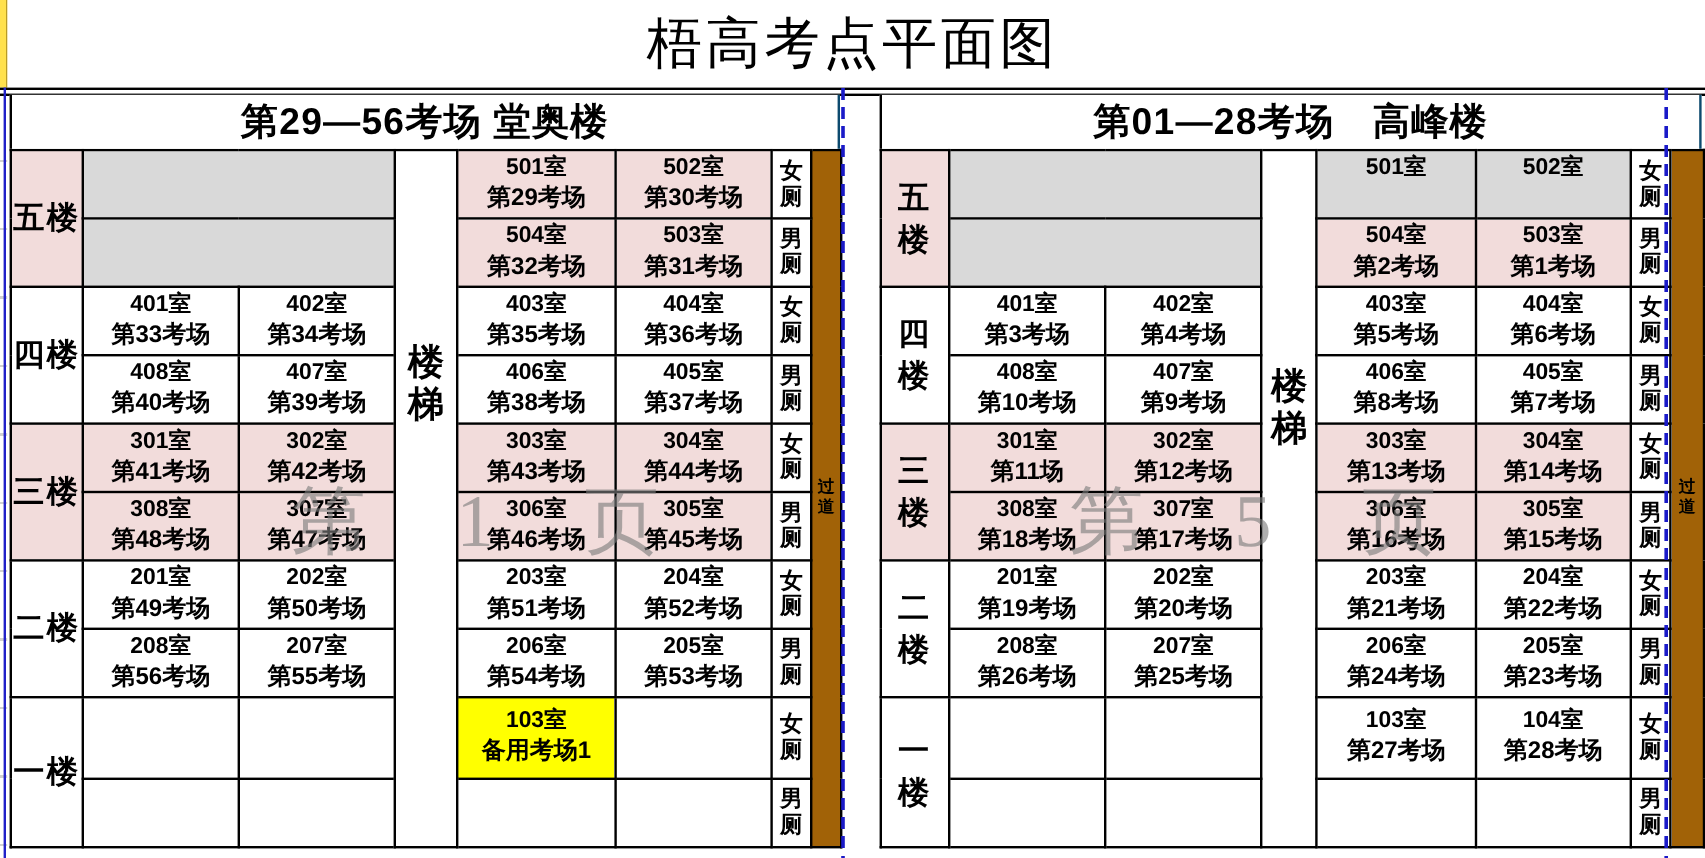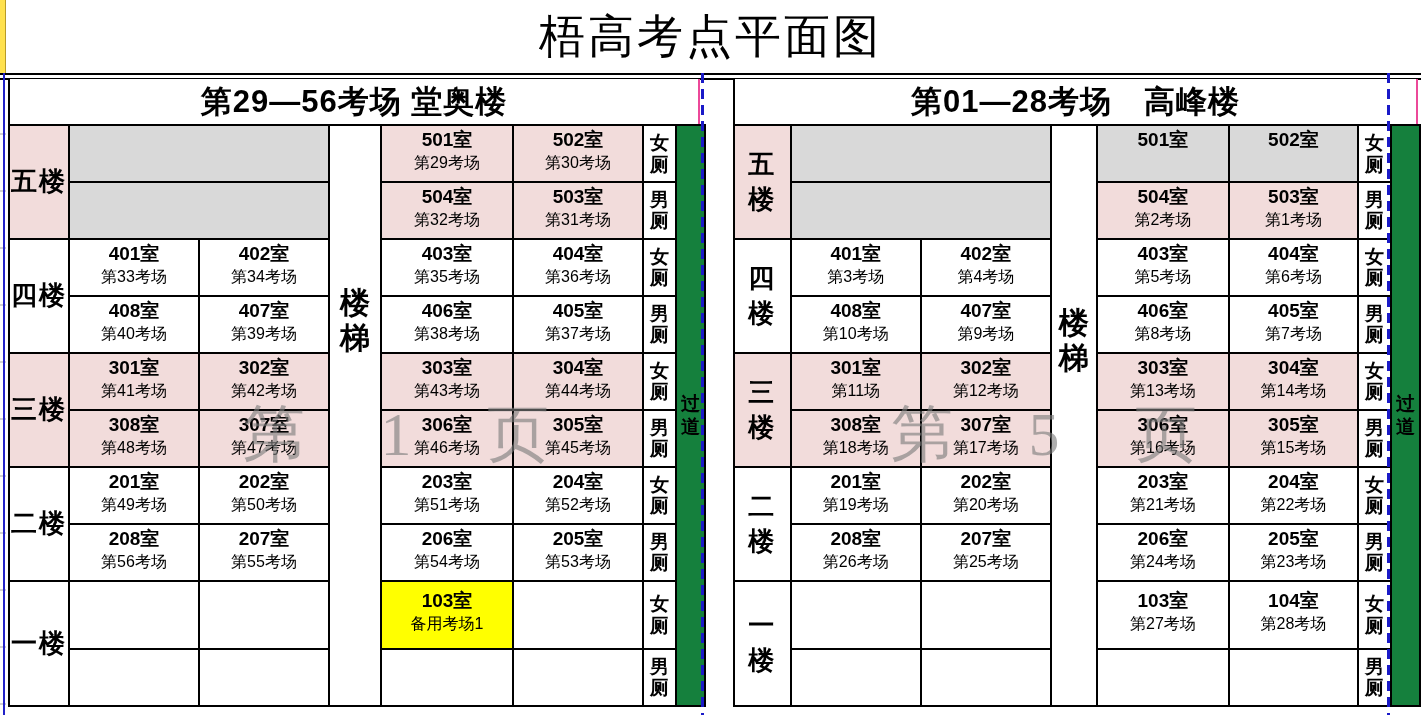--- a/index.html
+++ b/index.html
@@ -29,36 +29,36 @@
     position:absolute;left:3px;top:73px;width:2px;height:642px;z-index:7;
   }
   .bluedash{
     position:absolute;top:73px;width:3px;height:642px;z-index:7;
     background:repeating-linear-gradient(180deg,#1a1ac8 0 10px,transparent 10px 16px);
   }
   .bheader{
     position:absolute;top:79px;height:45px;z-index:2;
     display:flex;align-items:center;justify-content:center;
     font-size:31px;font-weight:700;letter-spacing:1px;
-    border-left:2px solid #000;border-right:2px solid #ec4899;background:#fff;
+    border-left:2px solid #000;border-right:2px solid #0c4a6e;background:#fff;
   }
   .tblwrap{position:absolute;z-index:1}
   table{border-collapse:collapse;table-layout:fixed}
   td{border:2px solid #000;padding:0;text-align:center;vertical-align:middle;overflow:hidden}
   .h57{height:57px}.h56{height:56px}.h68{height:68px}
   .floor{font-family:"Liberation Serif",serif;font-size:26px;font-weight:700;letter-spacing:2px}
   .pinkbg{background:#F2DCDB}
   .greybg{background:#D9D9D9}
   .yellowbg{background:#FFFF00}
   .no{font-size:19px;font-weight:700;line-height:1.3;padding-top:2px}
-  .nm{font-size:16px;font-weight:400;line-height:1.2;min-height:28px}
+  .nm{font-size:20px;font-weight:700;line-height:1.2;min-height:28px}
   .wc{font-family:"Liberation Serif",serif;font-size:19px;font-weight:700;line-height:1.12;word-break:break-all;padding:0 5px}
   .stairs{vertical-align:top;font-family:"Liberation Serif",serif;font-size:30px;font-weight:700;line-height:1.15;word-break:break-all;padding:160px 7px 0 7px;background:#fff}
   .stairsR{padding-top:180px}
-  .corridor{font-family:"Liberation Serif",serif;font-size:19px;font-weight:700;line-height:1.25;word-break:break-all;padding:0 4px;background:#15803d}
+  .corridor{font-family:"Liberation Serif",serif;font-size:14px;font-weight:700;line-height:1.25;word-break:break-all;padding:0 4px;background:#a16207}
   .wm{
     position:absolute;top:392px;z-index:5;pointer-events:none;white-space:nowrap;
     font-family:"Liberation Serif",serif;font-size:62px;font-weight:400;
     letter-spacing:30px;color:rgba(125,125,125,.62);
   }
 </style>
 </head>
 <body>
 
 <div class="ystrip" style="background:#FFE14D"></div>

